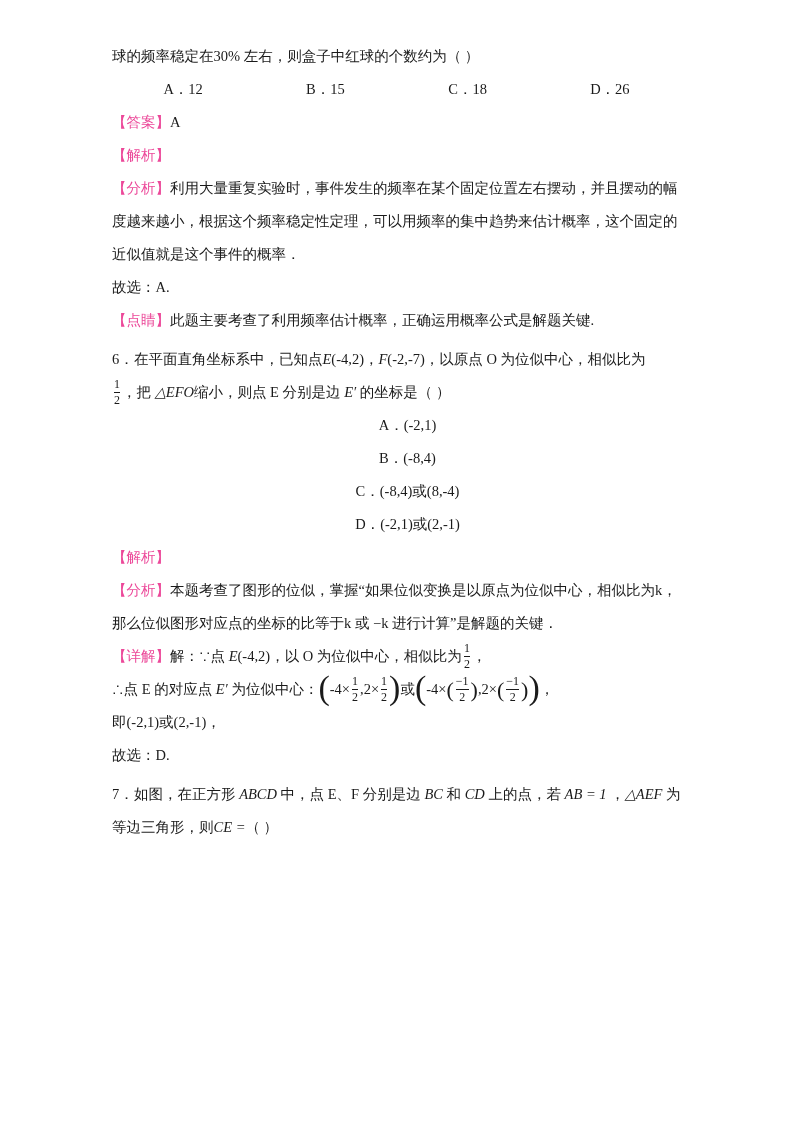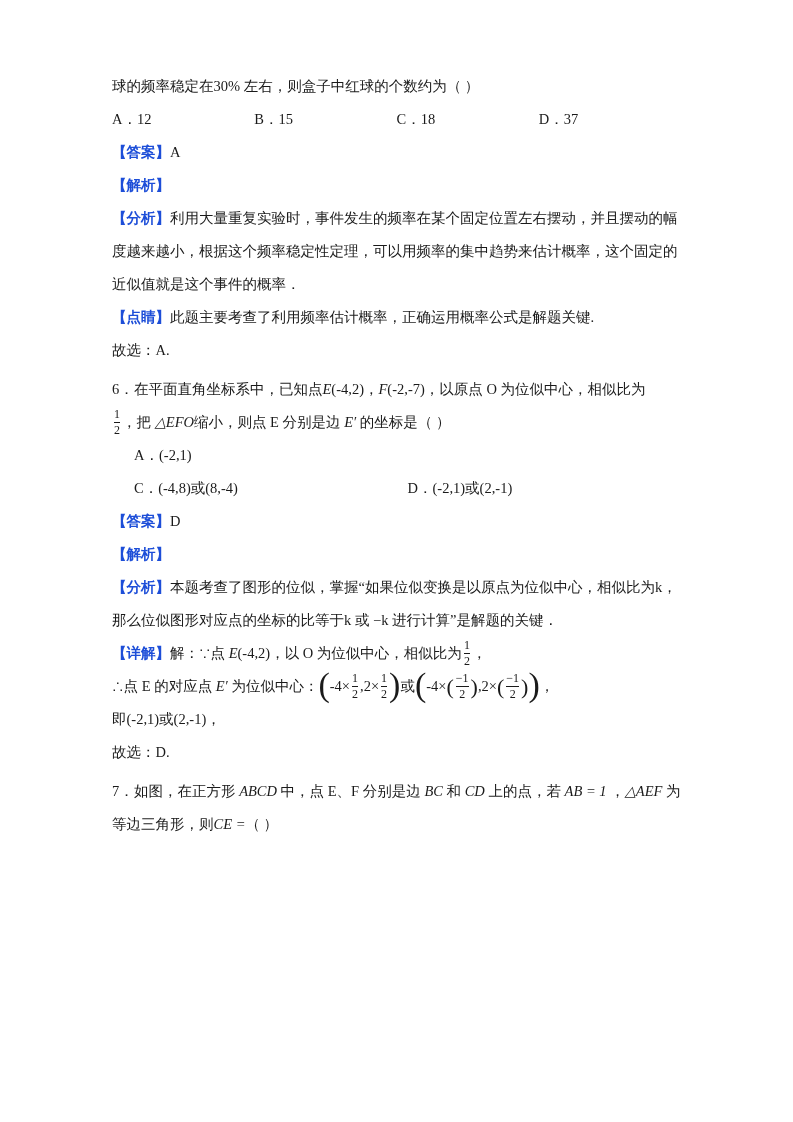--- a/index.html
+++ b/index.html
@@ -12,49 +12,50 @@
     background: #ffffff;
     font-family: "Liberation Serif", serif;
     color: #000000;
     -webkit-font-smoothing: antialiased;
   }
   .page {
     position: relative;
     width: 793px;
     height: 930px;
     box-sizing: border-box;
-    padding: 70px 112px 0 112px;
+    padding: 40px 112px 0 112px;
   }
   .line {
     font-size: 14.5px;
     line-height: 33px;
     color: #1a1a1a;
     white-space: nowrap;
   }
   .line.wrap {
     white-space: normal;
   }
   .tag {
-    color: #1d4ed8;
-    font-weight: bold;
+    color: #ec4899;
   }
   .opts {
     display: flex;
     font-size: 14.5px;
     line-height: 33px;
     color: #1a1a1a;
   }
   .opts .o {
     flex: 0 0 25%;
+    text-align: center;
   }
   .opts.two .o {
     flex: 0 0 50%;
   }
   .indent {
     padding-left: 22px;
+    flex-direction: column;
   }
   .num {
     display: inline-block;
     width: 22px;
   }
   i.it {
     font-style: italic;
   }
   .frac {
     display: inline-flex;
@@ -103,74 +104,74 @@
     <div class="o">
       <span>A．</span><span>12</span>
     </div>
     <div class="o">
       <span>B．</span><span>15</span>
     </div>
     <div class="o">
       <span>C．</span><span>18</span>
     </div>
     <div class="o">
-      <span>D．</span><span>37</span>
+      <span>D．</span><span>26</span>
     </div>
   </div>
 
   <div class="line">
     <span class="tag">【答案】</span><span>A</span>
   </div>
 
   <div class="line">
     <span class="tag">【解析】</span>
   </div>
 
   <div class="line wrap">
     <span class="tag">【分析】</span><span>利用大量重复实验时，事件发生的频率在某个固定位置左右摆动，并且摆动的幅度越来越小，根据这个频率稳定性定理，可以用频率的集中趋势来估计概率，这个固定的近似值就是这个事件的概率．</span>
   </div>
 
 
+  <div class="line">故选：A.</div>
+
   <div class="line wrap">
     <span class="tag">【点睛】</span><span>此题主要考查了利用频率估计概率，正确运用概率公式是解题关键.</span>
   </div>
 
-  <div class="line">故选：A.</div>
-
   <div class="rowgap6"></div>
 
   <div class="line wrap">
     <span class="num">6．</span><span>在平面直角坐标系中，已知点</span><i class="it">E</i><span>(-4,2)</span>，<i class="it">F</i><span>(-2,-7)</span><span>，以原点 O 为位似中心，相似比为</span>
   </div>
 
   <div class="line">
     <span class="frac">
         <span class="num2">1</span>
         <span class="den">2</span>
       </span><span>，把 </span><i class="it">△EFO</i><span>缩小，则点 E 分别是边 </span><i class="it">E′</i><span> 的坐标是（      ）</span>
   </div>
 
   <div class="opts two indent">
     <div class="o">
       <span>A．</span><span>(-2,1)</span>
     </div>
+    <div class="o">
+      <span>B．</span><span>(-8,4)</span>
+    </div>
   </div>
 
   <div class="opts two indent">
     <div class="o">
-      <span>C．</span><span>(-4,8)或(8,-4)</span>
+      <span>C．</span><span>(-8,4)或(8,-4)</span>
     </div>
     <div class="o">
       <span>D．</span><span>(-2,1)或(2,-1)</span>
     </div>
   </div>
 
-  <div class="line">
-    <span class="tag">【答案】</span><span>D</span>
-  </div>
 
   <div class="line">
     <span class="tag">【解析】</span>
   </div>
 
   <div class="line wrap">
     <span class="tag">【分析】</span><span>本题考查了图形的位似，掌握“如果位似变换是以原点为位似中心，相似比为k，那么位似图形对应点的坐标的比等于k 或 −k 进行计算”是解题的关键．</span>
   </div>
 
   <div class="line">

